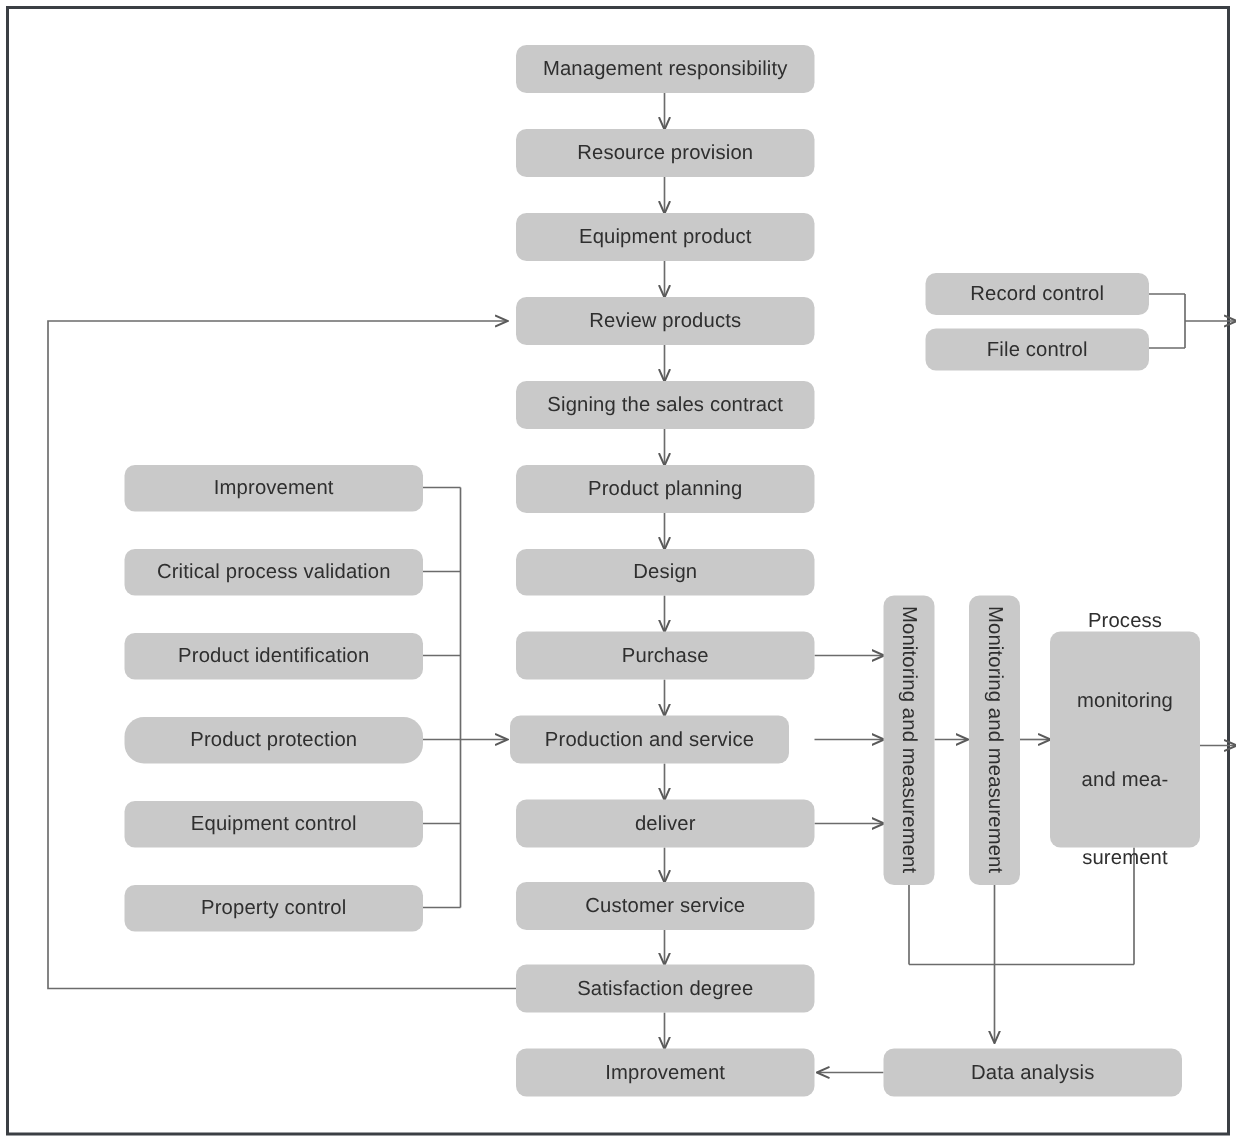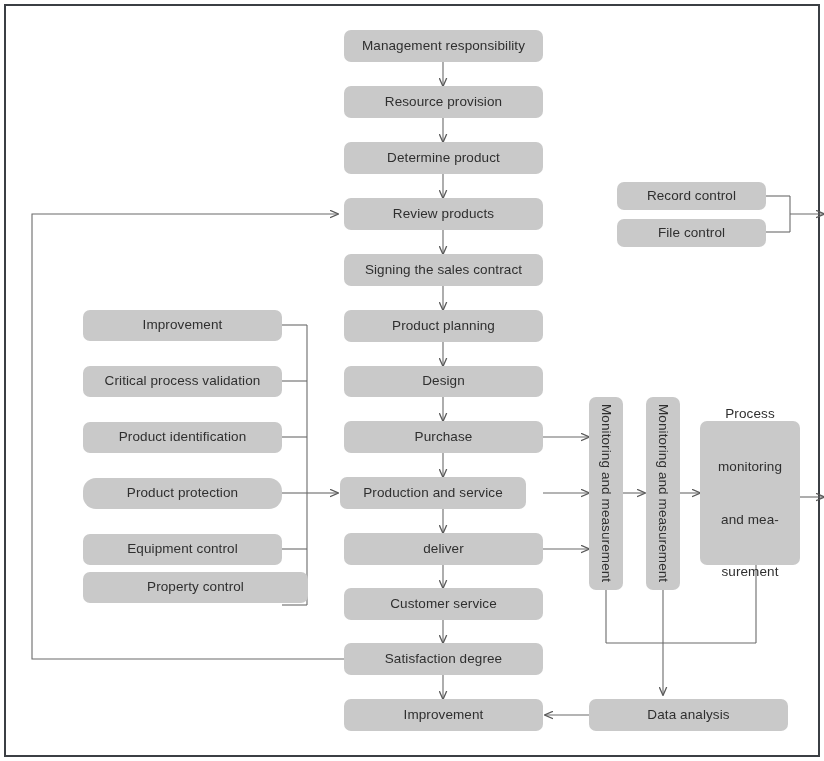--- a/index.html
+++ b/index.html
@@ -120,21 +120,21 @@
     </g>
   </svg>
 
   <div class="node" style="left:344px;top:30px;width:199px;height:32px;">
     <span>Management responsibility</span>
   </div>
   <div class="node" style="left:344px;top:86px;width:199px;height:32px;">
     <span>Resource provision</span>
   </div>
   <div class="node" style="left:344px;top:142px;width:199px;height:32px;">
-    <span>Determine product</span>
+    <span>Equipment product</span>
   </div>
   <div class="node" style="left:344px;top:198px;width:199px;height:32px;">
     <span>Review products</span>
   </div>
   <div class="node" style="left:344px;top:254px;width:199px;height:32px;">
     <span>Signing the sales contract</span>
   </div>
   <div class="node" style="left:344px;top:310px;width:199px;height:32px;">
     <span>Product planning</span>
   </div>
@@ -168,21 +168,21 @@
   </div>
   <div class="node" style="left:83px;top:422px;width:199px;height:31px;">
     <span>Product identification</span>
   </div>
   <div class="node" style="left:83px;top:478px;width:199px;height:31px;border-radius:13px;">
     <span>Product protection</span>
   </div>
   <div class="node" style="left:83px;top:534px;width:199px;height:31px;">
     <span>Equipment control</span>
   </div>
-  <div class="node" style="left:83px;top:572px;width:225px;height:31px;">
+  <div class="node" style="left:83px;top:590px;width:199px;height:31px;">
     <span>Property control</span>
   </div>
 
   <div class="node" style="left:617px;top:182px;width:149px;height:28px;">
     <span>Record control</span>
   </div>
   <div class="node" style="left:617px;top:219px;width:149px;height:28px;">
     <span>File control</span>
   </div>
 

